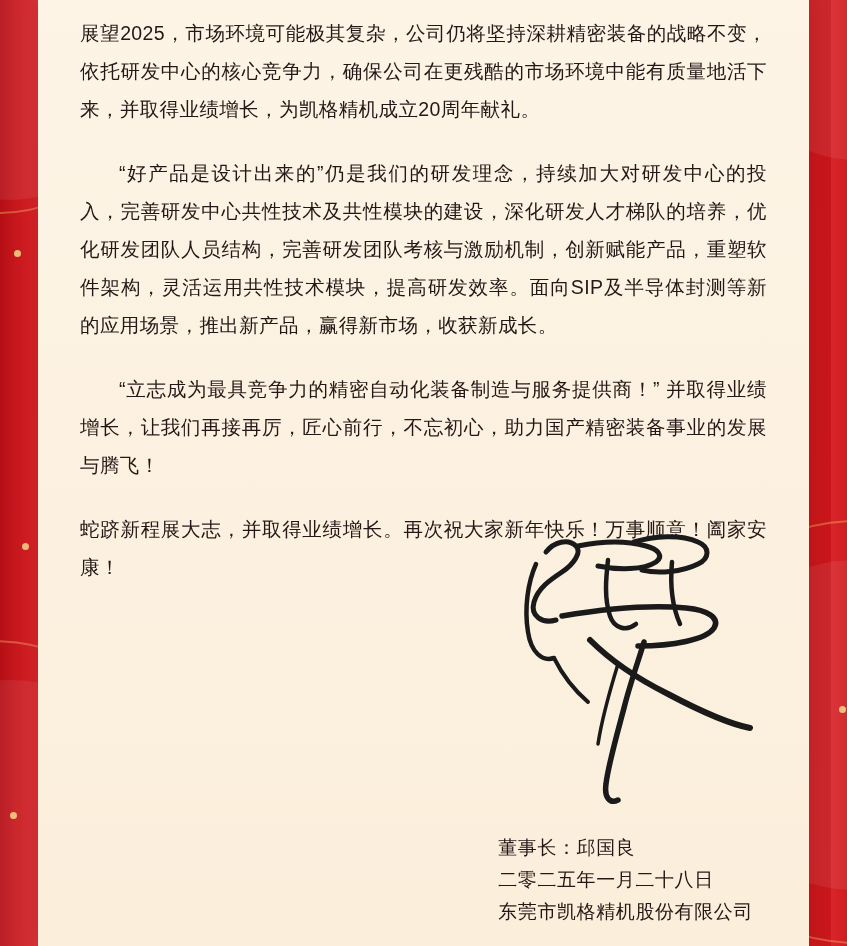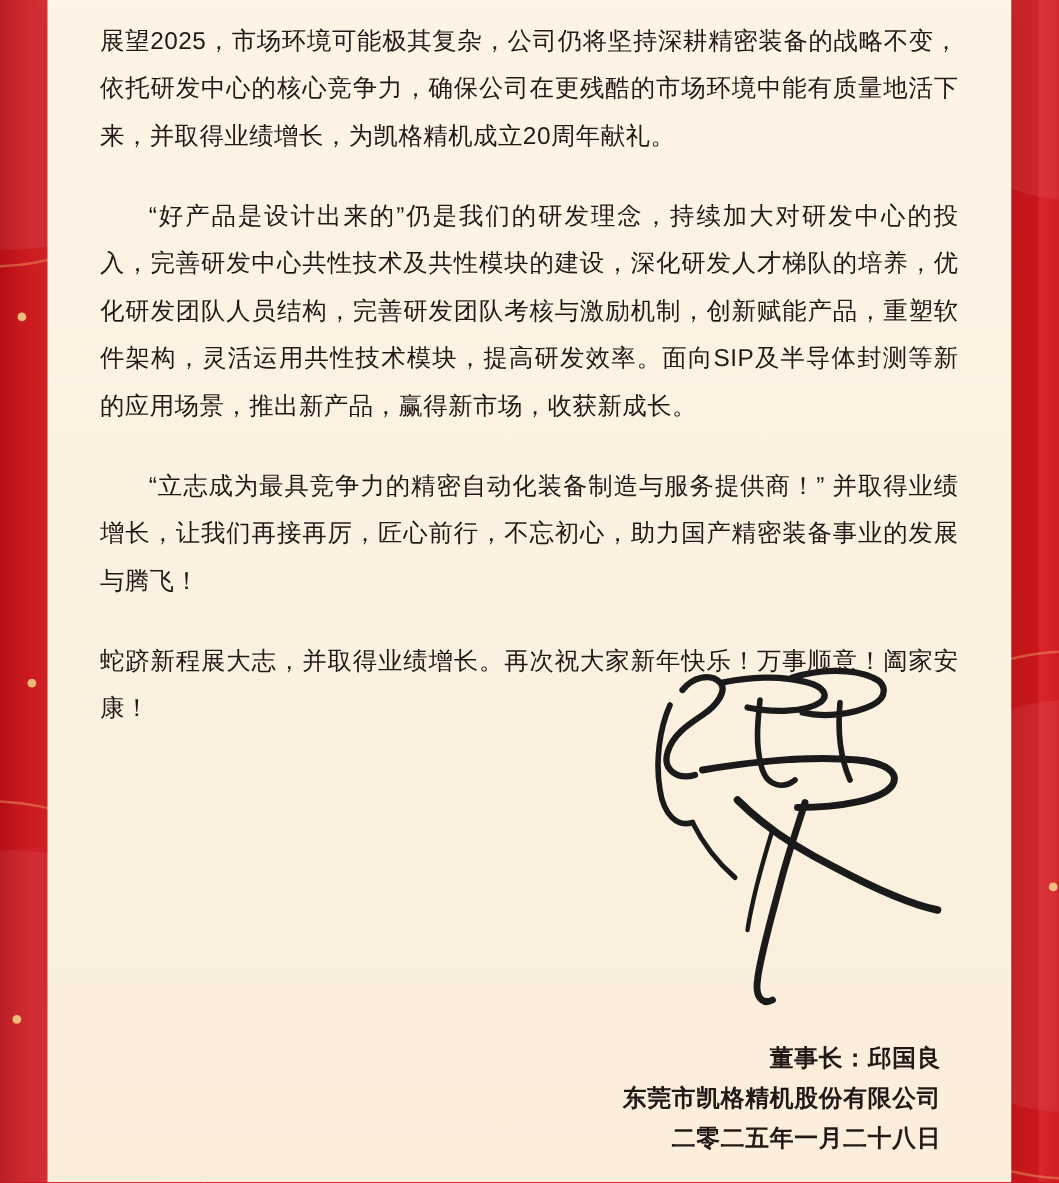--- a/index.html
+++ b/index.html
@@ -105,22 +105,21 @@
     width: 330px;
     height: 310px;
   }
   .signature-area svg {
     display: block;
   }
   .signoff {
     position: absolute;
     right: 56px;
     top: 832px;
-    text-align: right;
-    font-weight: bold;
+    text-align: left;
   }
   .signoff div {
     font-size: 19px;
     line-height: 32px;
     color: #231815;
     letter-spacing: 0.6px;
     white-space: nowrap;
   }
 </style>
 </head>
@@ -168,18 +167,18 @@
           <path d="M132 128 C150 146, 178 166, 210 182 C244 200, 272 212, 292 216" stroke-width="6"></path>
           <path d="M186 130 C180 150, 172 172, 166 196 C158 226, 150 254, 148 272 C146 286, 152 292, 160 288" stroke-width="5.5"></path>
           <path d="M160 152 C152 178, 144 206, 140 232" stroke-width="3.5"></path>
           <path d="M96 146 C104 162, 116 178, 130 190" stroke-width="4"></path>
         </g>
       </svg>
     </div>
 
     <div class="signoff">
       <div>董事长：邱国良</div>
+      <div>二零二五年一月二十八日</div>
       <div>东莞市凯格精机股份有限公司</div>
-      <div>二零二五年一月二十八日</div>
     </div>
 
   </div>
 </div>
 
 </body></html>

